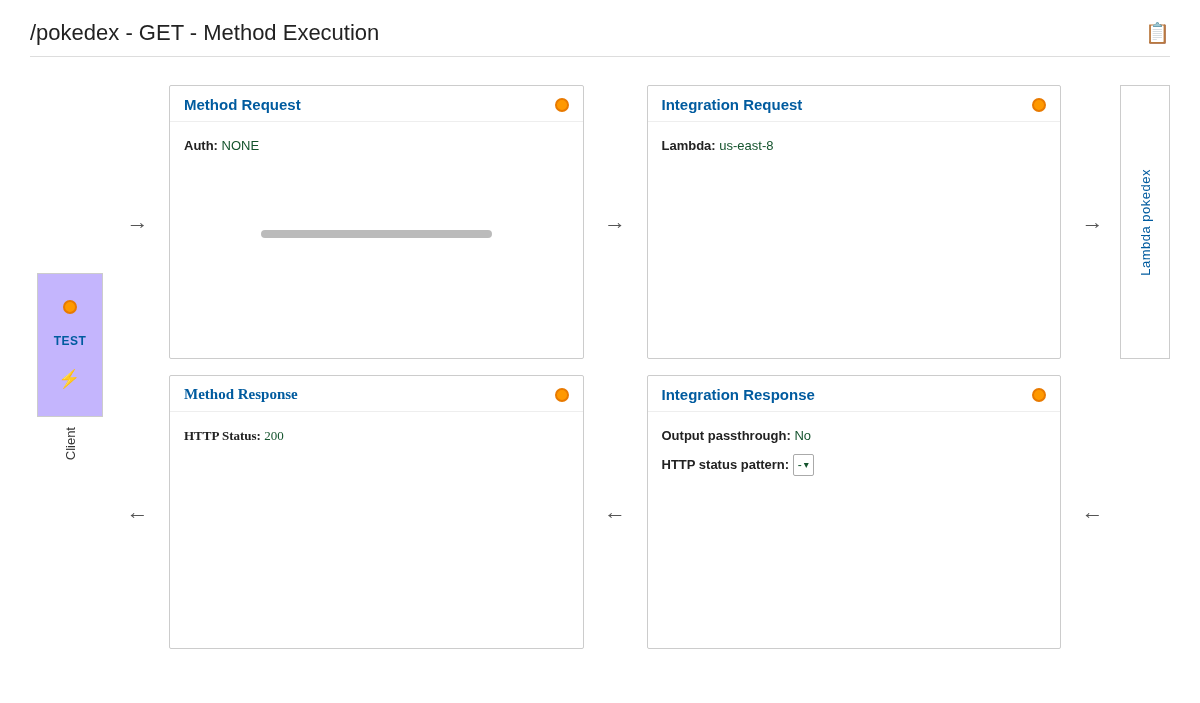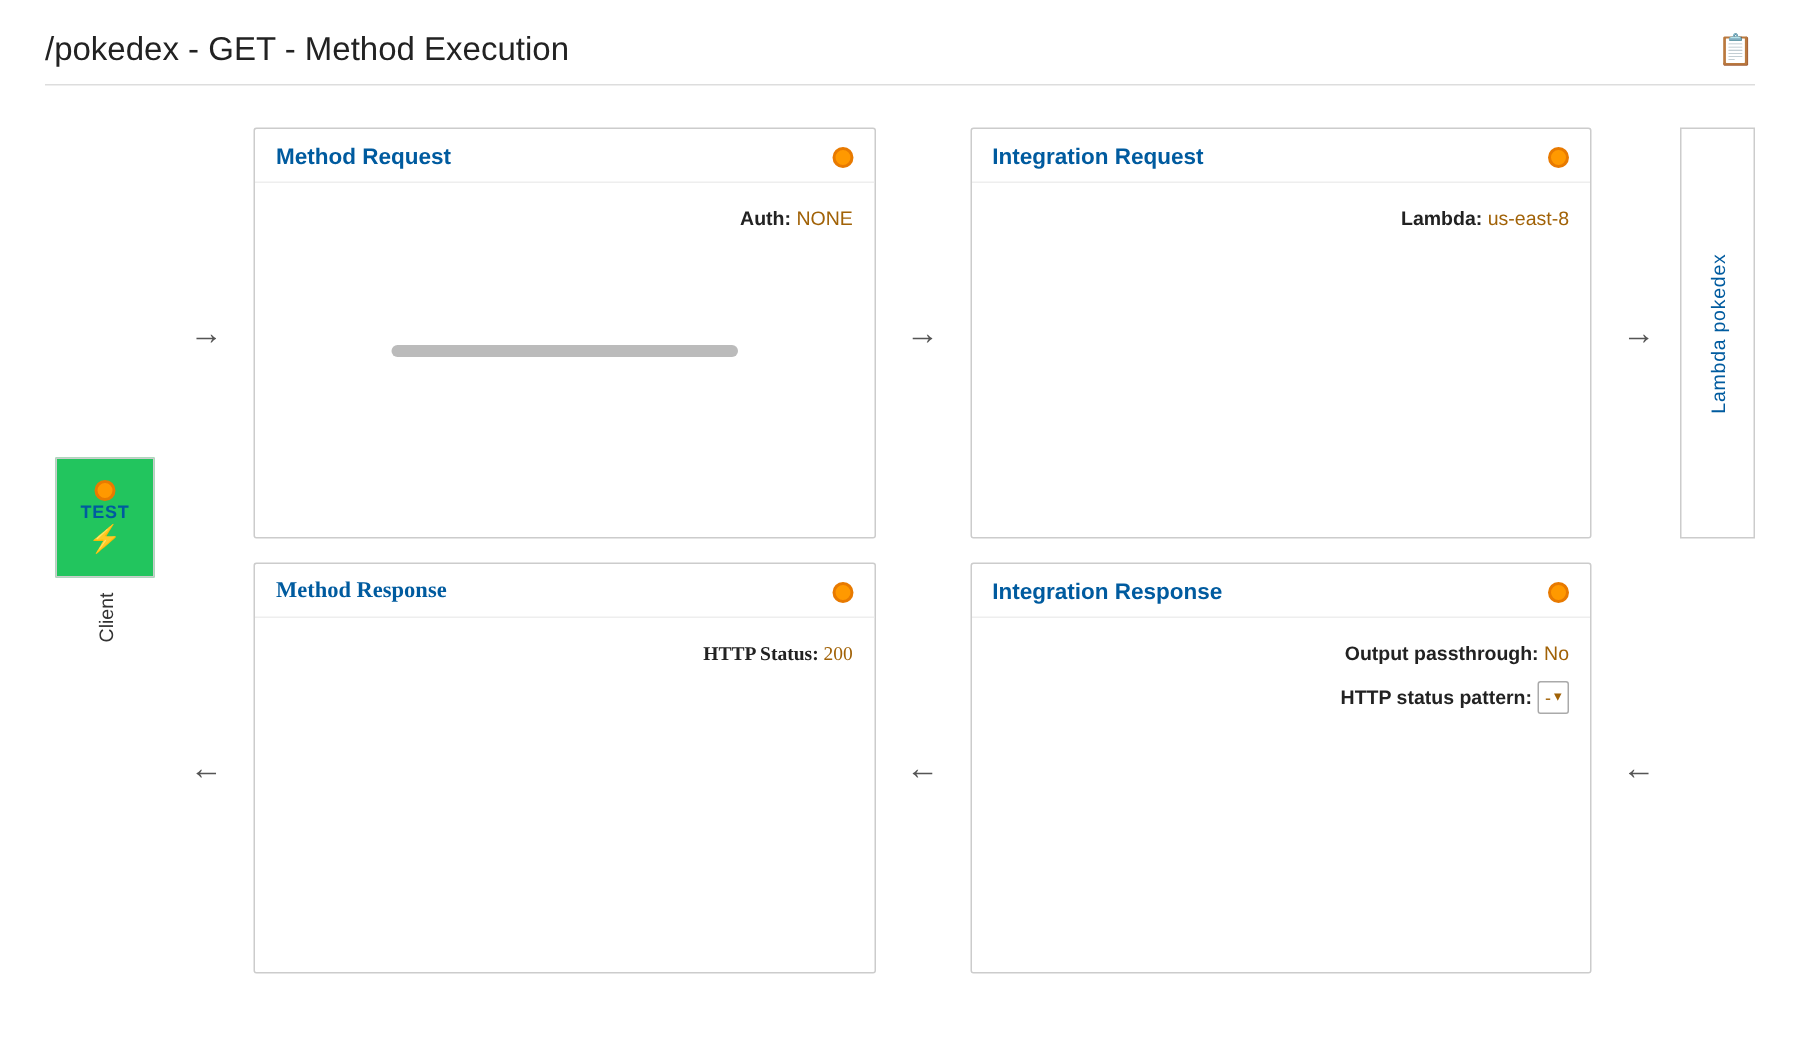--- a/index.html
+++ b/index.html
@@ -7,21 +7,20 @@
       font-family: -apple-system, BlinkMacSystemFont, "Segoe UI", Arial, sans-serif;
       background: #fff;
       color: #333;
       font-size: 13px;
     }
     .page-wrapper {
       width: 1200px;
       min-height: 703px;
       position: relative;
       padding: 20px 30px;
-      text-align: right;
     }
     .header {
       display: flex;
       align-items: center;
       justify-content: space-between;
       margin-bottom: 20px;
       padding-bottom: 10px;
       border-bottom: 1px solid #ddd;
     }
     .header-title {
@@ -47,23 +46,23 @@
       justify-content: center;
       width: 80px;
       flex-shrink: 0;
     }
     .client-box {
       display: flex;
       flex-direction: column;
       align-items: center;
       justify-content: center;
       border: 1px solid #ccc;
-      background: #22c55e;
-      padding: 14px 6px;
-      gap: 0;
+      background: #c4b5fd;
+      padding: 26px 6px;
+      gap: 20px;
       width: 66px;
     }
     .client-dot {
       width: 14px;
       height: 14px;
       border-radius: 50%;
       background: #f90;
       border: 2px solid #e87a00;
       flex-shrink: 0;
     }
@@ -121,24 +120,23 @@
       overflow: hidden;
     }
     .card-row {
       margin-bottom: 8px;
       font-size: 13px;
       line-height: 1.5;
     }
     .card-row strong {
       font-weight: 700;
       color: #222;
-      margin-left: 24px;
     }
     .card-row span {
-      color: #a16207;
+      color: #14532d;
     }
     .scrollbar-indicator {
       height: 8px;
       background: #bbb;
       border-radius: 4px;
       width: 60%;
       margin: 6px auto 8px auto;
     }
     
     .inline-select {

